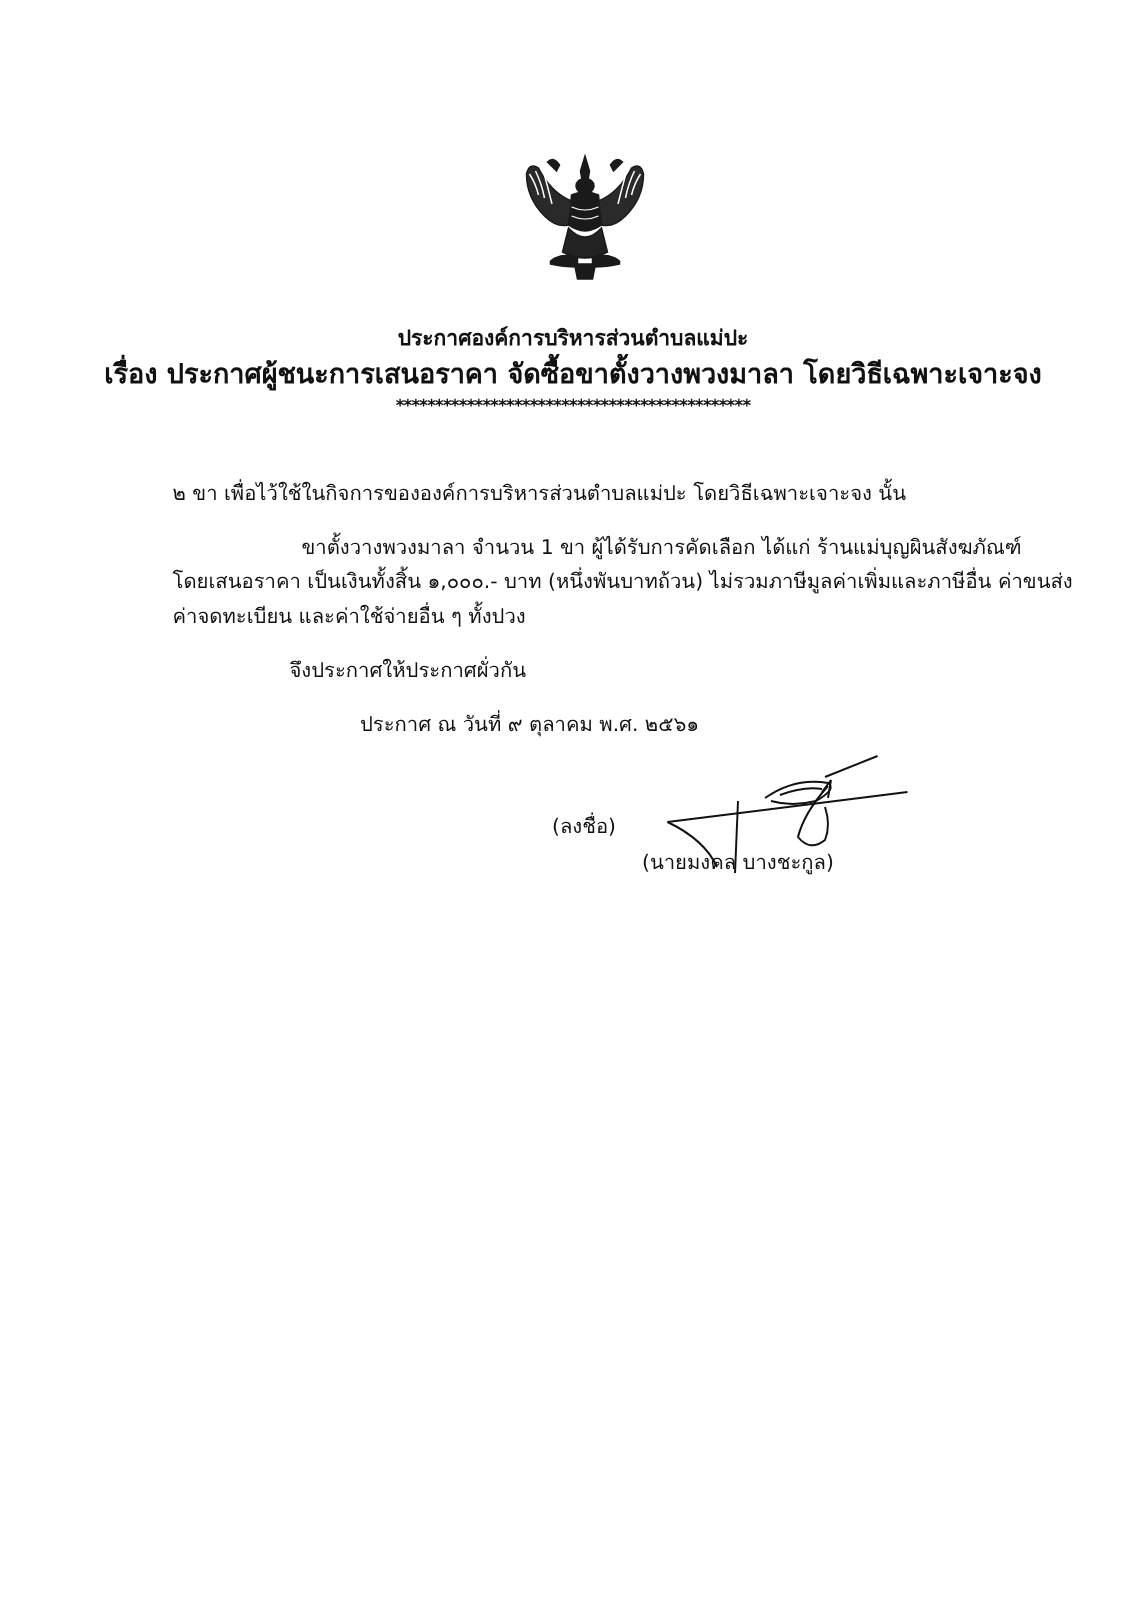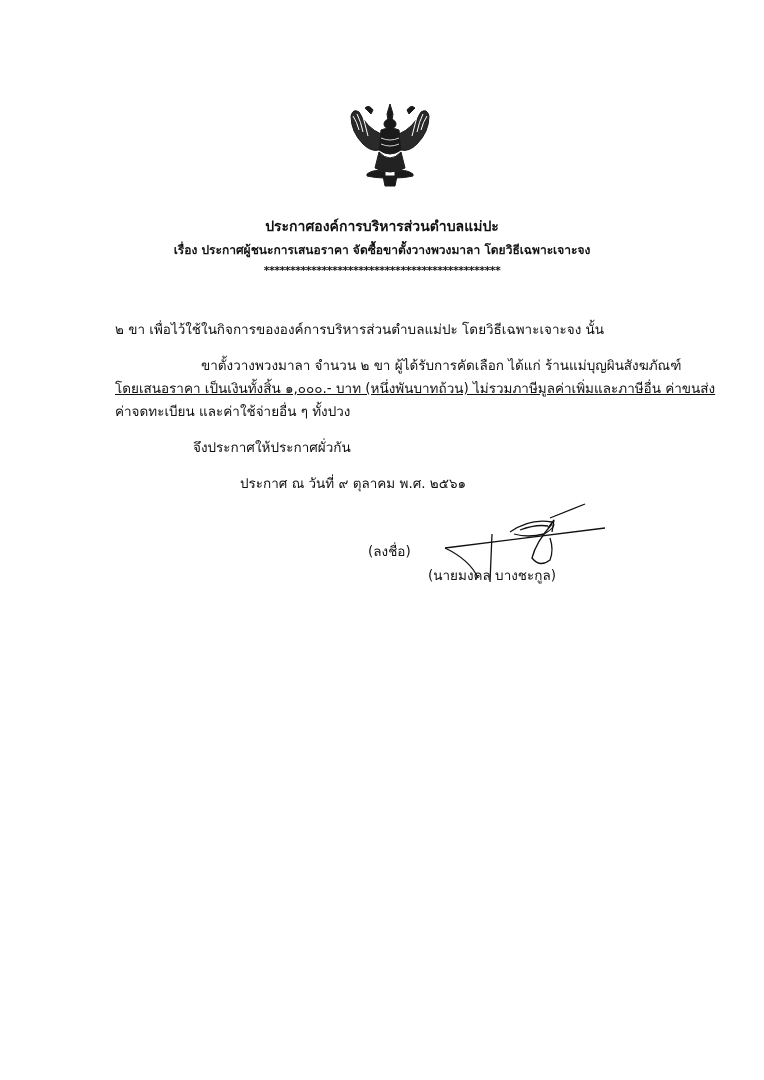--- a/index.html
+++ b/index.html
@@ -38,27 +38,27 @@
 
       <path d="M34 54 Q45 66 56 54 L60 70 Q45 78 30 70 Z" fill="#222"></path>
       <path d="M22 76 Q30 70 40 74 L40 80 Q30 80 22 78 Z"></path>
       <path d="M68 76 Q60 70 50 74 L50 80 Q60 80 68 78 Z"></path>
       <path d="M38 78 L52 78 L50 88 L40 88 Z"></path>
       <path d="M36 40 Q45 44 54 40 M36 46 Q45 50 54 46" stroke="#fff" stroke-width="0.8" fill="none"></path>
     </g>
   </svg>
 
   <div class="line bold center" style="top:181px; font-size:14px;">ประกาศองค์การบริหารส่วนตำบลแม่ปะ</div>
-  <div class="line bold center" style="top:205px; font-size:12px;">เรื่อง  ประกาศผู้ชนะการเสนอราคา  จัดซื้อขาตั้งวางพวงมาลา  โดยวิธีเฉพาะเจาะจง</div>
+  <div class="line bold center" style="top:205px; font-size:18px;">เรื่อง  ประกาศผู้ชนะการเสนอราคา  จัดซื้อขาตั้งวางพวงมาลา  โดยวิธีเฉพาะเจาะจง</div>
   <div class="line stars center" style="top:226px;">*********************************************</div>
 
   <div class="line" style="left:115px; top:284px;">๒ ขา  เพื่อไว้ใช้ในกิจการขององค์การบริหารส่วนตำบลแม่ปะ  โดยวิธีเฉพาะเจาะจง  นั้น</div>
 
-  <div class="line" style="left:201px; top:320px;">ขาตั้งวางพวงมาลา  จำนวน  ๒  ขา  ผู้ได้รับการคัดเลือก  ได้แก่  ร้านแม่บุญผินสังฆภัณฑ์</div>
-  <div class="line" style="left:115px; top:343px;text-decoration:underline;">โดยเสนอราคา เป็นเงินทั้งสิ้น  ๑,๐๐๐.- บาท  (หนึ่งพันบาทถ้วน)  ไม่รวมภาษีมูลค่าเพิ่มและภาษีอื่น  ค่าขนส่ง</div>
+  <div class="line" style="left:201px; top:320px;">ขาตั้งวางพวงมาลา  จำนวน  1  ขา  ผู้ได้รับการคัดเลือก  ได้แก่  ร้านแม่บุญผินสังฆภัณฑ์</div>
+  <div class="line" style="left:115px; top:343px;">โดยเสนอราคา เป็นเงินทั้งสิ้น  ๑,๐๐๐.- บาท  (หนึ่งพันบาทถ้วน)  ไม่รวมภาษีมูลค่าเพิ่มและภาษีอื่น  ค่าขนส่ง</div>
   <div class="line" style="left:115px; top:366px;">ค่าจดทะเบียน  และค่าใช้จ่ายอื่น ๆ  ทั้งปวง</div>
 
   <div class="line" style="left:193px; top:402px;">จึงประกาศให้ประกาศผั่วกัน</div>
 
   <div class="line" style="left:240px; top:438px;">ประกาศ  ณ  วันที่    ๙   ตุลาคม    พ.ศ.  ๒๕๖๑</div>
 
   <div class="line" style="left:368px; top:506px;">(ลงชื่อ)</div>
 
   <svg class="sig" viewBox="0 0 170 88">
     <g fill="none" stroke="#111" stroke-width="1.3">

